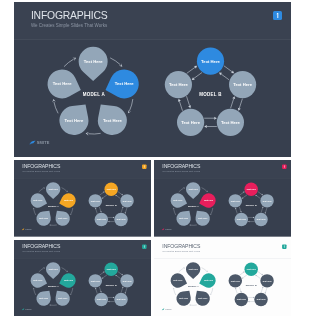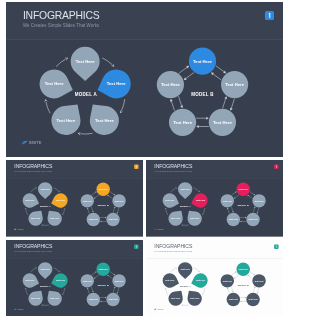--- a/index.html
+++ b/index.html
@@ -1,18 +1,18 @@
 <!DOCTYPE html>
 <html><head>
 <meta charset="utf-8">
 <style>
   html,body{margin:0;padding:0;}
   body{width:281px;height:318px;background:#ffffff;overflow:hidden;
        font-family:"Liberation Sans",sans-serif;-webkit-font-smoothing:antialiased;}
-  #grid{position:absolute;left:4px;top:0;width:281px;height:318px;}
+  #grid{position:absolute;left:12px;top:0;width:281px;height:318px;}
   .panel{position:absolute;overflow:hidden;}
   .panel .inner{position:absolute;left:0;top:0;width:277px;height:155px;
                 transform-origin:0 0;}
   .bg{position:absolute;inset:0;}
   .hdr{position:absolute;left:0;top:0;width:100%;height:37px;}
   .hdrline{position:absolute;left:0;top:37px;width:100%;height:1px;}
   .title{position:absolute;left:16.9px;top:9.1px;font-size:10.4px;letter-spacing:-0.2px;
          font-weight:400;white-space:nowrap;line-height:10px;}
   .subtitle{position:absolute;left:16.9px;top:20.6px;font-size:4.5px;letter-spacing:0px;
             font-weight:400;white-space:nowrap;line-height:5px;}

